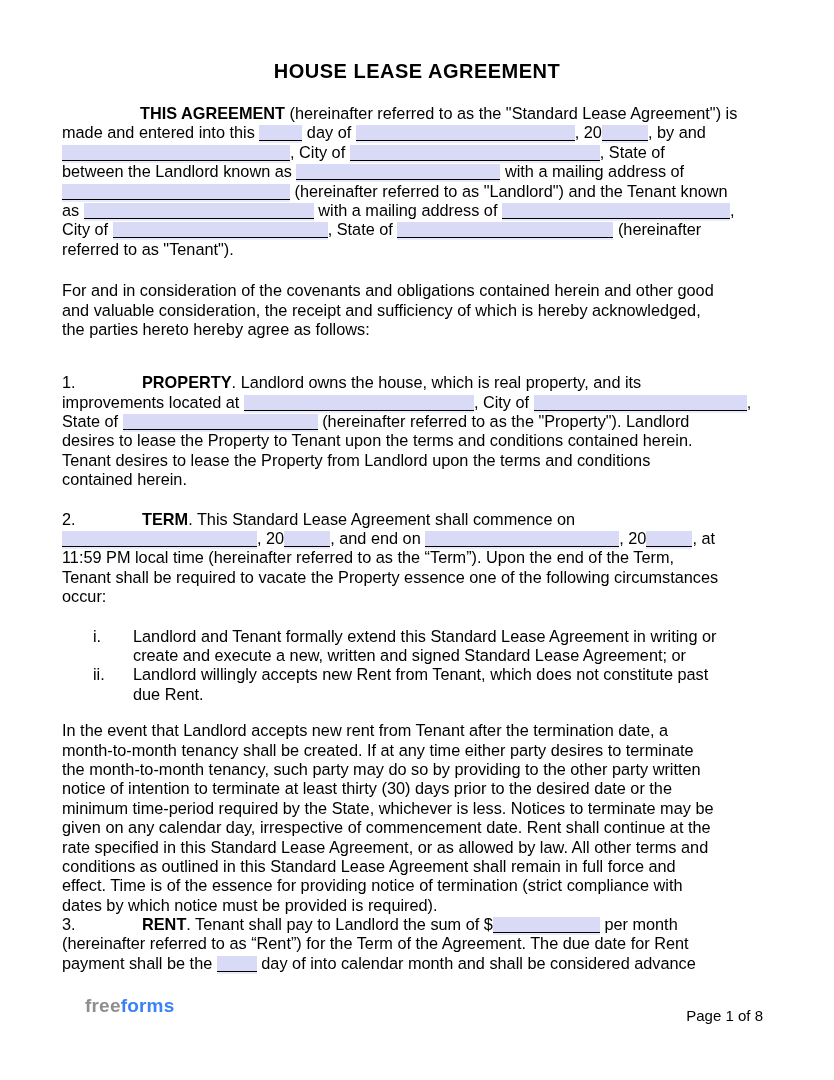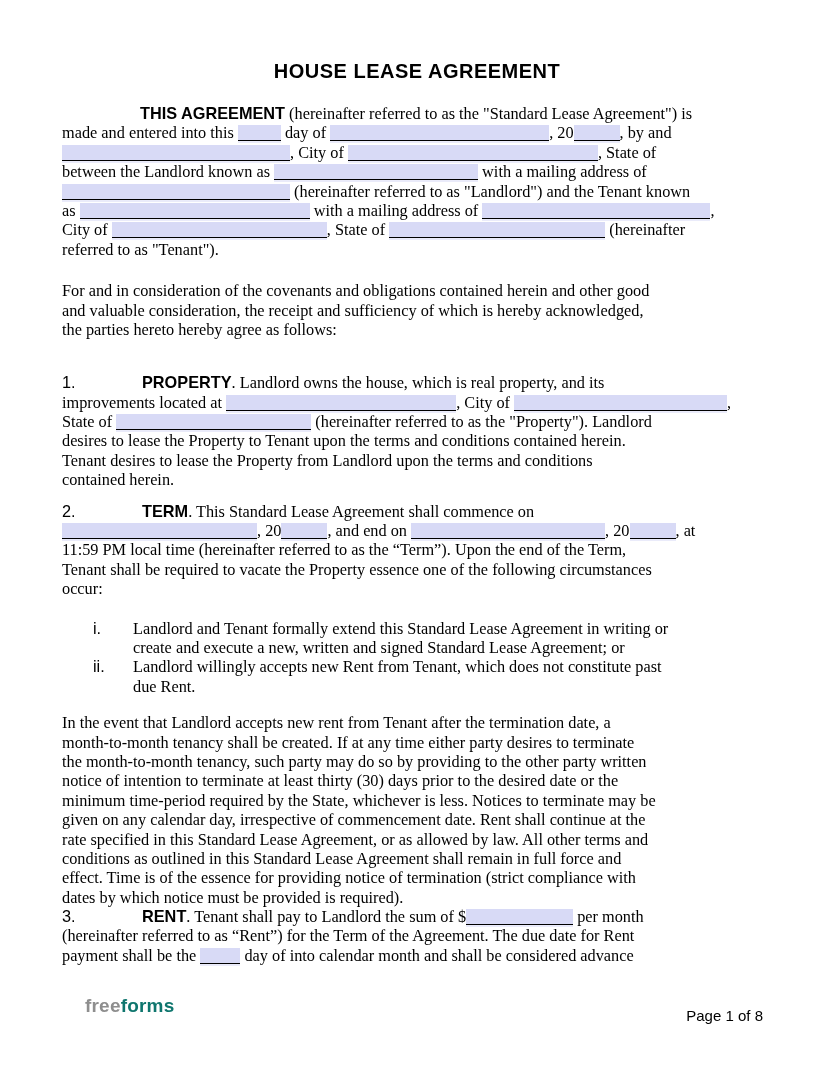--- a/index.html
+++ b/index.html
@@ -21,21 +21,21 @@
   .title {
     font-size: 20px;
     line-height: 30px;
     font-weight: bold;
     text-align: center;
     letter-spacing: 0.5px;
     margin-top: 56px;
   }
   .block { margin-top: 0; }
   .line { white-space: nowrap; height: 19.4px; }
-  .t { font-weight: normal; font-family: Liberation Serif, serif; }
+  .t { font-weight: normal; }
   .b { font-weight: bold; }
   .num { display: inline-block; }
   .spacer { display: inline-block; }
   .blank {
     display: inline-block;
     height: 15px;
     background: #d8daf6;
     border-bottom: 1.4px solid #000;
     vertical-align: -3px;
     box-shadow: 0 2px 0 rgba(216,218,246,0.55);
@@ -79,21 +79,21 @@
         <div class="line"><span class="t">the parties hereto hereby agree as follows:</span></div>
       </div>
       <div class="block" style="margin-top: 34px;">
         <div class="line"><span class="num" style="width: 80px;">1.</span><span class="b">PROPERTY</span><span class="t">. Landlord owns the house, which is real property, and its</span></div>
         <div class="line"><span class="t">improvements located at </span><span class="blank" style="width: 230px; background: rgb(216, 218, 246);"></span><span class="t">, City of </span><span class="blank" style="width: 213px; background: rgb(216, 218, 246);"></span><span class="t">,</span></div>
         <div class="line"><span class="t">State of </span><span class="blank" style="width: 195px; background: rgb(216, 218, 246);"></span><span class="t"> (hereinafter referred to as the "Property"). Landlord</span></div>
         <div class="line"><span class="t">desires to lease the Property to Tenant upon the terms and conditions contained herein.</span></div>
         <div class="line"><span class="t">Tenant desires to lease the Property from Landlord upon the terms and conditions</span></div>
         <div class="line"><span class="t">contained herein.</span></div>
       </div>
-      <div class="block" style="margin-top: 12px;">
+      <div class="block" style="margin-top: 20px;">
         <div class="line"><span class="num" style="width: 80px;">2.</span><span class="b">TERM</span><span class="t">. This Standard Lease Agreement shall commence on</span></div>
         <div class="line"><span class="blank" style="width: 195px; background: rgb(216, 218, 246);"></span><span class="t">, 20</span><span class="blank" style="width: 46px; background: rgb(216, 218, 246);"></span><span class="t">, and end on </span><span class="blank" style="width: 194px; background: rgb(216, 218, 246);"></span><span class="t">, 20</span><span class="blank" style="width: 46px; background: rgb(216, 218, 246);"></span><span class="t">, at</span></div>
         <div class="line"><span class="t">11:59 PM local time (hereinafter referred to as the “Term”). Upon the end of the Term,</span></div>
         <div class="line"><span class="t">Tenant shall be required to vacate the Property essence one of the following circumstances</span></div>
         <div class="line"><span class="t">occur:</span></div>
       </div>
       <div class="block" style="margin-top: 20px;">
         <div class="line" style="padding-left: 31px;"><span class="num" style="width: 40px;">i.</span><span class="t">Landlord and Tenant formally extend this Standard Lease Agreement in writing or</span></div>
         <div class="line" style="padding-left: 71px;"><span class="t">create and execute a new, written and signed Standard Lease Agreement; or</span></div>
         <div class="line" style="padding-left: 31px;"><span class="num" style="width: 40px;">ii.</span><span class="t">Landlord willingly accepts new Rent from Tenant, which does not constitute past</span></div>
@@ -113,15 +113,15 @@
       </div>
       <div class="block" style="">
         <div class="line"><span class="num" style="width: 80px;">3.</span><span class="b">RENT</span><span class="t">. Tenant shall pay to Landlord the sum of $</span><span class="blank" style="width: 107px; background: rgb(216, 218, 246);"></span><span class="t"> per month</span></div>
         <div class="line"><span class="t">(hereinafter referred to as “Rent”) for the Term of the Agreement. The due date for Rent</span></div>
         <div class="line"><span class="t">payment shall be the </span><span class="blank" style="width: 40px; background: rgb(216, 218, 246);"></span><span class="t"> day of into calendar month and shall be considered advance</span></div>
       </div>
     </div>
 </div>
 
 <div class="footer-logo">
-  <span class="logo-free" style="color: rgb(142, 142, 142);">free</span><span class="logo-forms" style="color: #0f766e;">forms</span>
+  <span class="logo-free" style="color: rgb(142, 142, 142);">free</span><span class="logo-forms" style="color: #3b82f6;">forms</span>
 </div>
 <div class="page-number">Page 1 of 8</div>
 
 </body></html>

